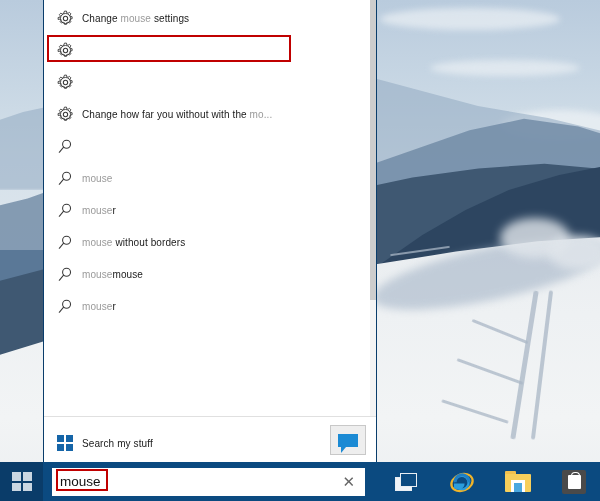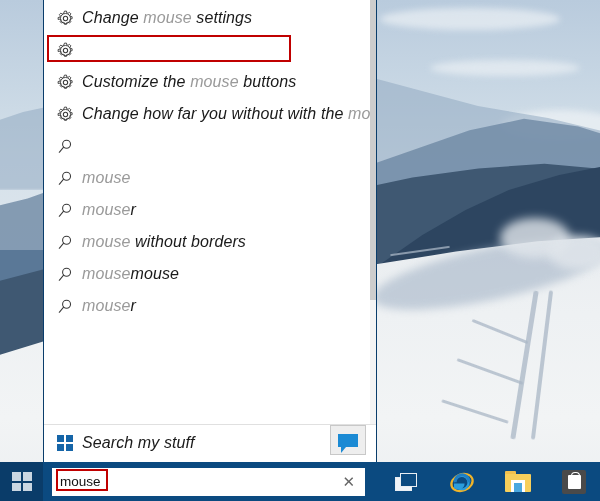--- a/index.html
+++ b/index.html
@@ -71,39 +71,39 @@
     position:absolute;right:0;top:0;width:6px;height:300px;background:#cdcdcd;
   }
 
   .row{
     display:flex;align-items:center;height:32px;padding-left:4px;cursor:default;
   }
   .row .ic{
     width:34px;min-width:34px;display:flex;align-items:center;justify-content:center;
   }
   .row .lbl{
-    font-size:16px;color:#1a1a1a;white-space:nowrap;letter-spacing:.1px;font-style:italic;
+    font-size:10px;color:#1a1a1a;white-space:nowrap;letter-spacing:.1px;
   }
   .dim{color:#9a9a9a;}
 
   .row.highlight{position:relative;}
   .row.highlight .hlbox{
     position:absolute;left:3px;top:1px;width:244px;height:27px;
     border:2px solid #c00000;box-sizing:border-box;pointer-events:none;
   }
 
   .webhdr{
     font-size:12px;color:#1565a8;font-weight:bold;padding:6px 0 2px 15px;
   }
 
   .gear{display:block;}
   .mag{display:block;}
 
   .bottom{
-    border-top:1px solid #e0e0e0;padding-top:2px;padding-bottom:4px;background:#fff;
+    border-top:1px solid #e0e0e0;padding-top:10px;padding-bottom:4px;background:#fff;
   }
 
   .feedback{
     position:absolute;right:10px;bottom:8px;width:36px;height:30px;
     background:#eeeeee;border:1px solid #c8c8c8;box-sizing:border-box;
     display:flex;align-items:center;justify-content:center;
   }
   .bubble{
     width:20px;height:13px;background:#1b8ad4;position:relative;
   }
@@ -209,21 +209,20 @@
           </span>
           <span class="hlbox"></span>
         </div>
         <div class="row">
           <span class="ic">
             <svg class="gear" width="17" height="17" viewBox="0 0 24 24">
               <path d="M12 8.2a3.8 3.8 0 1 0 0 7.6 3.8 3.8 0 0 0 0-7.6zm0 1.5a2.3 2.3 0 1 1 0 4.6 2.3 2.3 0 0 1 0-4.6z" fill="#3a3a3a"></path>
               <path d="M10.6 1.6h2.8l.35 2.35a8.4 8.4 0 0 1 1.85.77l1.95-1.35 2 2-1.35 1.95c.33.57.6 1.19.77 1.85l2.35.35v2.8l-2.35.35a8.4 8.4 0 0 1-.77 1.85l1.35 1.95-2 2-1.95-1.35a8.4 8.4 0 0 1-1.85.77l-.35 2.35h-2.8l-.35-2.35a8.4 8.4 0 0 1-1.85-.77l-1.95 1.35-2-2 1.35-1.95a8.4 8.4 0 0 1-.77-1.85L1.6 13.4v-2.8l2.35-.35c.17-.66.44-1.28.77-1.85L3.37 6.45l2-2 1.95 1.35c.57-.33 1.19-.6 1.85-.77zm1.4 3.3a7.1 7.1 0 1 0 0 14.2 7.1 7.1 0 0 0 0-14.2z" fill="none" stroke="#3a3a3a" stroke-width="1.3"></path>
             </svg>
           </span>
-          <span class="lbl"><span class="">Customize the </span><span class="dim">mouse</span><span> buttons</span></span>
         </div>
         <div class="row">
           <span class="ic">
             <svg class="gear" width="17" height="17" viewBox="0 0 24 24">
               <path d="M12 8.2a3.8 3.8 0 1 0 0 7.6 3.8 3.8 0 0 0 0-7.6zm0 1.5a2.3 2.3 0 1 1 0 4.6 2.3 2.3 0 0 1 0-4.6z" fill="#3a3a3a"></path>
               <path d="M10.6 1.6h2.8l.35 2.35a8.4 8.4 0 0 1 1.85.77l1.95-1.35 2 2-1.35 1.95c.33.57.6 1.19.77 1.85l2.35.35v2.8l-2.35.35a8.4 8.4 0 0 1-.77 1.85l1.35 1.95-2 2-1.95-1.35a8.4 8.4 0 0 1-1.85.77l-.35 2.35h-2.8l-.35-2.35a8.4 8.4 0 0 1-1.85-.77l-1.95 1.35-2-2 1.35-1.95a8.4 8.4 0 0 1-.77-1.85L1.6 13.4v-2.8l2.35-.35c.17-.66.44-1.28.77-1.85L3.37 6.45l2-2 1.95 1.35c.57-.33 1.19-.6 1.85-.77zm1.4 3.3a7.1 7.1 0 1 0 0 14.2 7.1 7.1 0 0 0 0-14.2z" fill="none" stroke="#3a3a3a" stroke-width="1.3"></path>
             </svg>
           </span>
           <span class="lbl"><span class="">Change how far you without with the </span><span class="dim">mo...</span></span>
         </div>

